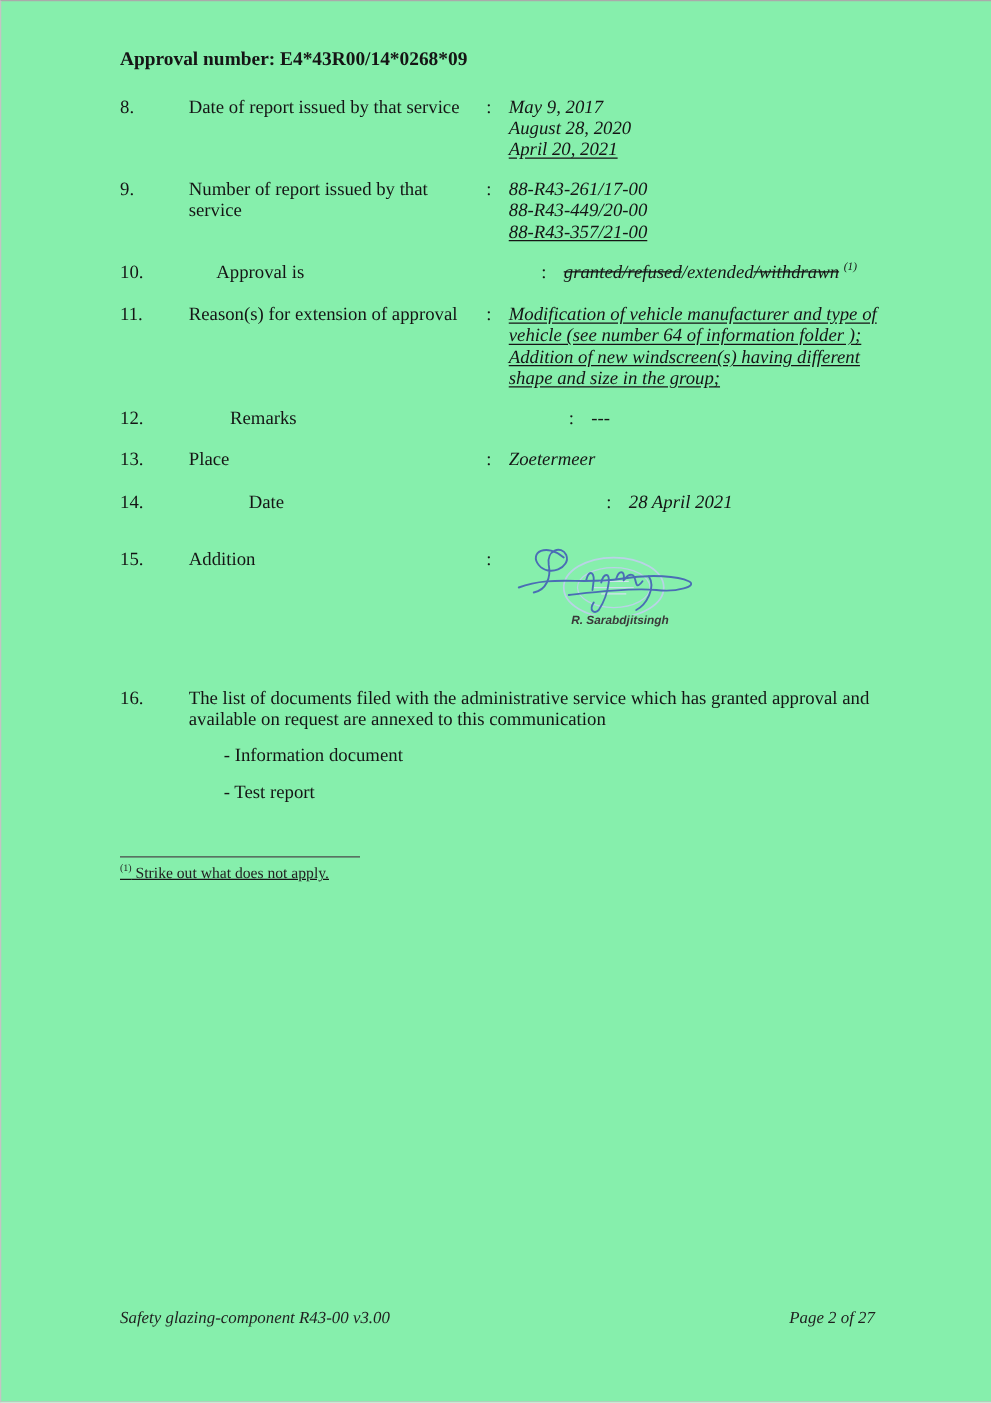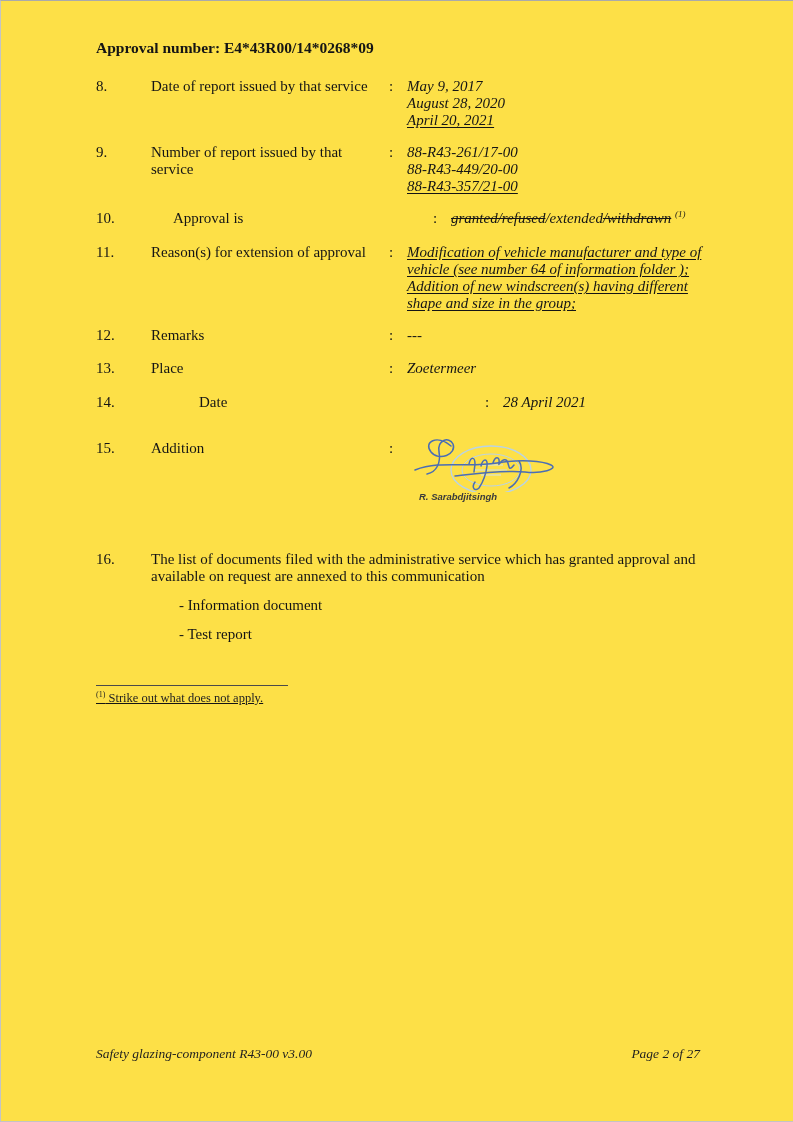--- a/index.html
+++ b/index.html
@@ -4,21 +4,21 @@
 <style>
   html, body {
     margin: 0;
     padding: 0;
     background: #ffffff;
   }
   .page {
     position: relative;
     width: 793px;
     height: 1122px;
-    background: #fde047;
+    background: #86efac;
     border-top: 1px solid #aaaaaa;
     border-left: 1px solid #c4c4c4;
     border-bottom: 1px solid #c4c4c4;
     box-sizing: border-box;
     font-family: "Liberation Serif", "DejaVu Serif", serif;
     font-size: 15px;
     line-height: 17px;
     color: #151515;
     overflow: hidden;
   }
@@ -50,30 +50,31 @@
   .strike { text-decoration: line-through; }
   sup.fn {
     font-size: 9px;
     line-height: 0;
     vertical-align: super;
   }
   .mb-item8  { margin-bottom: 15px; }
   .mb-item9  { margin-bottom: 15px; }
   .mb-item10 { margin-bottom: 17px; gap: 22px; }
   .mb-item11 { margin-bottom: 15px; }
-  .mb-item12 { margin-bottom: 16px; }
+  .mb-item12 { margin-bottom: 16px; gap: 33px; }
   .mb-item13 { margin-bottom: 17px; }
   .mb-item14 { margin-bottom: 29px; gap: 48px; }
   .mb-item15 { margin-bottom: 46px; }
   
   .sig-wrap {
     position: relative;
     margin-top: -10px;
     margin-left: 6px;
     width: 160px;
+    text-align: center;
   }
   .sig-stamp-and-ink { display: block; }
   .signer-name {
     font-family: "Liberation Sans", "DejaVu Sans", sans-serif;
     font-style: italic;
     font-weight: bold;
     font-size: 9.5px;
     color: #3a3a3a;
     margin-left: 6px;
     margin-top: -4px;

